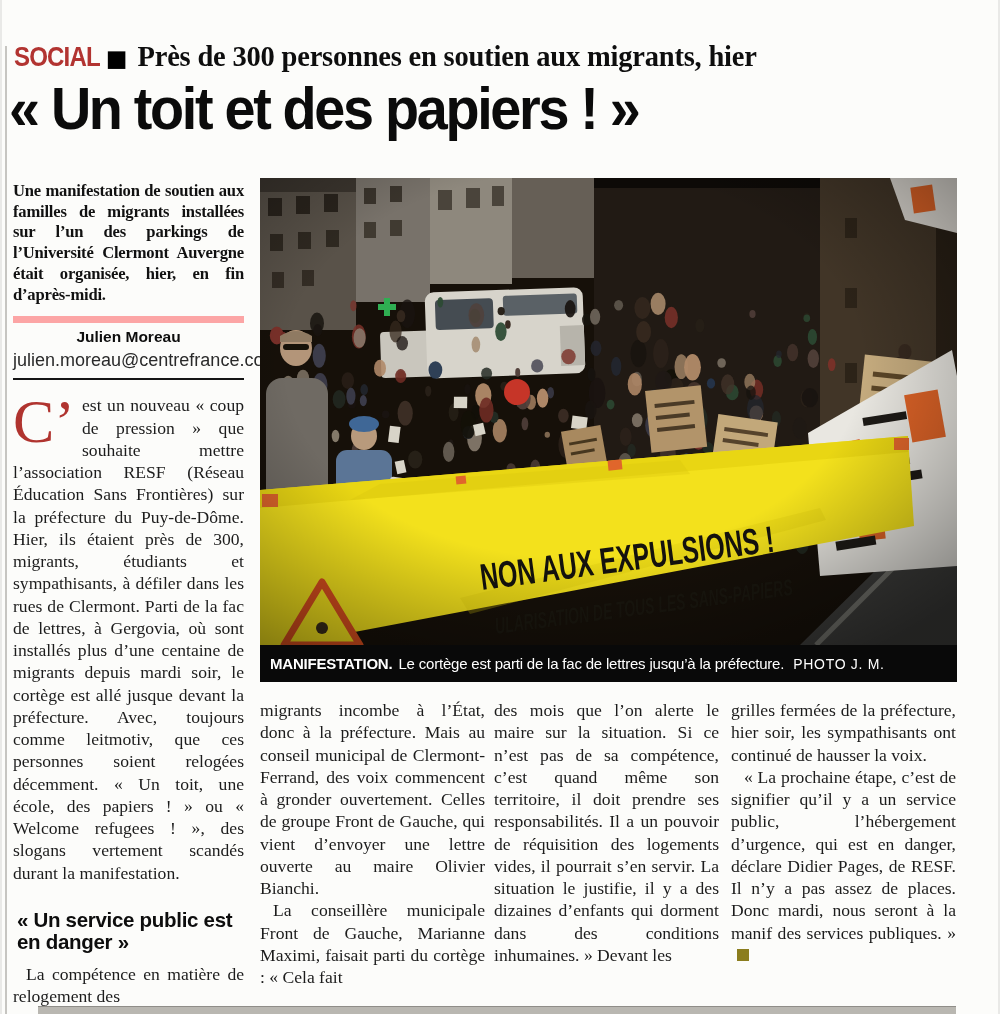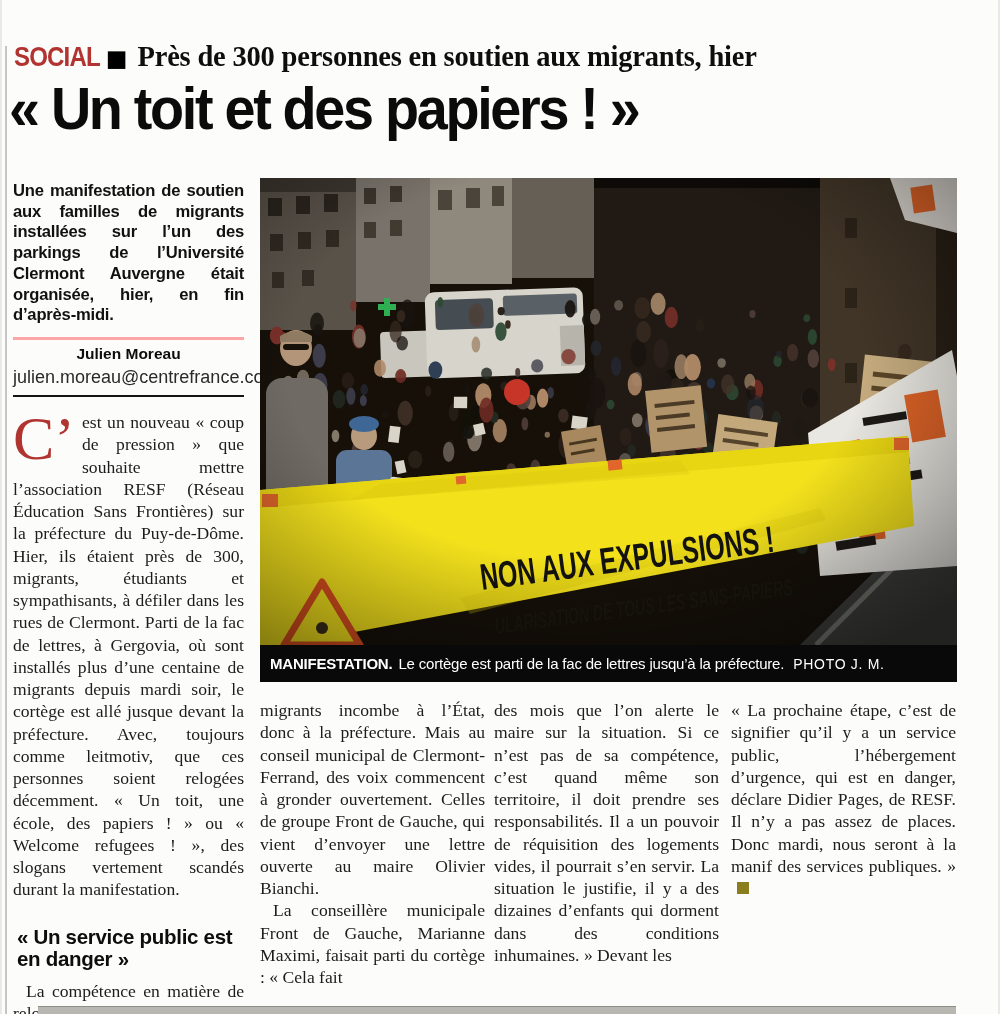--- a/index.html
+++ b/index.html
@@ -21,24 +21,24 @@
   .kicker-text{font-size:28.5px;font-weight:bold;letter-spacing:-.2px;color:#0e0e0e;}
   .headline{
     position:absolute;left:7px;top:74px;white-space:nowrap;
     font-family:"Liberation Sans",sans-serif;font-weight:bold;font-size:60px;
     letter-spacing:-2.5px;color:#0b0b0b;transform:scaleX(.93);transform-origin:left top;
   }
 
   
   .col1{position:absolute;left:11px;top:181px;width:231px;}
   .lede{
-    font-family:Liberation Sans, sans-serif;font-weight:bold;font-size:16.6px;
+    font-family:Liberation Serif, serif;font-weight:bold;font-size:16.6px;
     line-height:1.25;text-align:justify;letter-spacing:-.2px;color:#111;
   }
-  .byline-block{margin-top:11px;border-top:3px solid #fca5a5;border-bottom:2px solid #151515;padding:5px 0 7px;text-align:center;}
+  .byline-block{margin-top:11px;border-top:7px solid #fca5a5;border-bottom:2px solid #151515;padding:5px 0 7px;text-align:center;}
   .byline-name{font-family:"Liberation Sans",sans-serif;font-weight:bold;font-size:15.5px;color:#0d0d0d;}
   .byline-email{font-family:Liberation Sans, sans-serif;font-size:18px;margin-top:4px;color:#2a2a2a;}
   .body-text{font-size:17.6px;line-height:1.265;text-align:justify;color:#1c1c1c;}
   .first-par{margin-top:14px;}
   .dropcap{
     float:left;color:#b0342f;font-size:62px;line-height:50px;
     padding:2px 7px 0 0;font-family:"Liberation Serif",serif;
   }
   .subhead{
     font-family:"Liberation Sans",sans-serif;font-weight:bold;font-size:20.5px;
@@ -504,17 +504,18 @@
   </div>
 
   <div class="colx col2 body-text">
     <p>migrants incombe à l’État, donc à la préfecture. Mais au conseil municipal de Clermont-Ferrand, des voix commencent à gronder ouvertement. Celles de groupe Front de Gauche, qui vient d’envoyer une lettre ouverte au maire Olivier Bianchi.</p>
     <p>La conseillère municipale Front de Gauche, Marianne Maximi, faisait parti du cortège : « Cela fait</p>
   </div>
   <div class="colx col3 body-text">
     <p>des mois que l’on alerte le maire sur la situation. Si ce n’est pas de sa compétence, c’est quand même son territoire, il doit prendre ses responsabilités. Il a un pouvoir de réquisition des logements vides, il pourrait s’en servir. La situation le justifie, il y a des dizaines d’enfants qui dorment dans des conditions inhumaines. » Devant les</p>
   </div>
   <div class="colx col4 body-text">
+    <p>grilles fermées de la préfecture, hier soir, les sympathisants ont continué de hausser la voix.</p>
     <p><span>« La prochaine étape, c’est de signifier qu’il y a un service public, l’hébergement d’urgence, qui est en danger, déclare Didier Pages, de RESF. Il n’y a pas assez de places. Donc mardi, nous seront à la manif des services publiques. »</span><span class="end-mark"></span></p>
   </div>
 
   <div class="bottom-next-article"></div>
 </div>
 
 </body></html>

